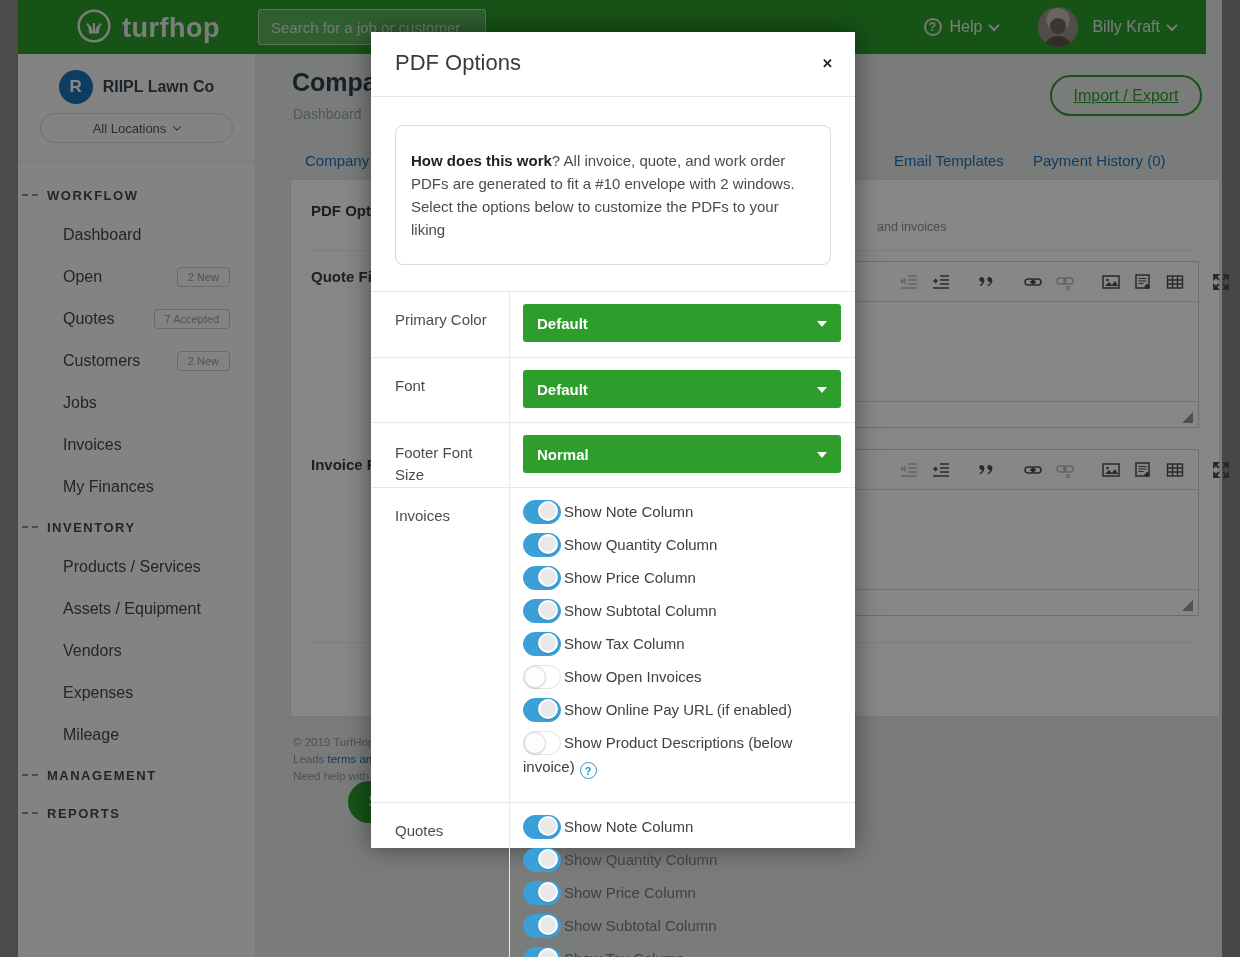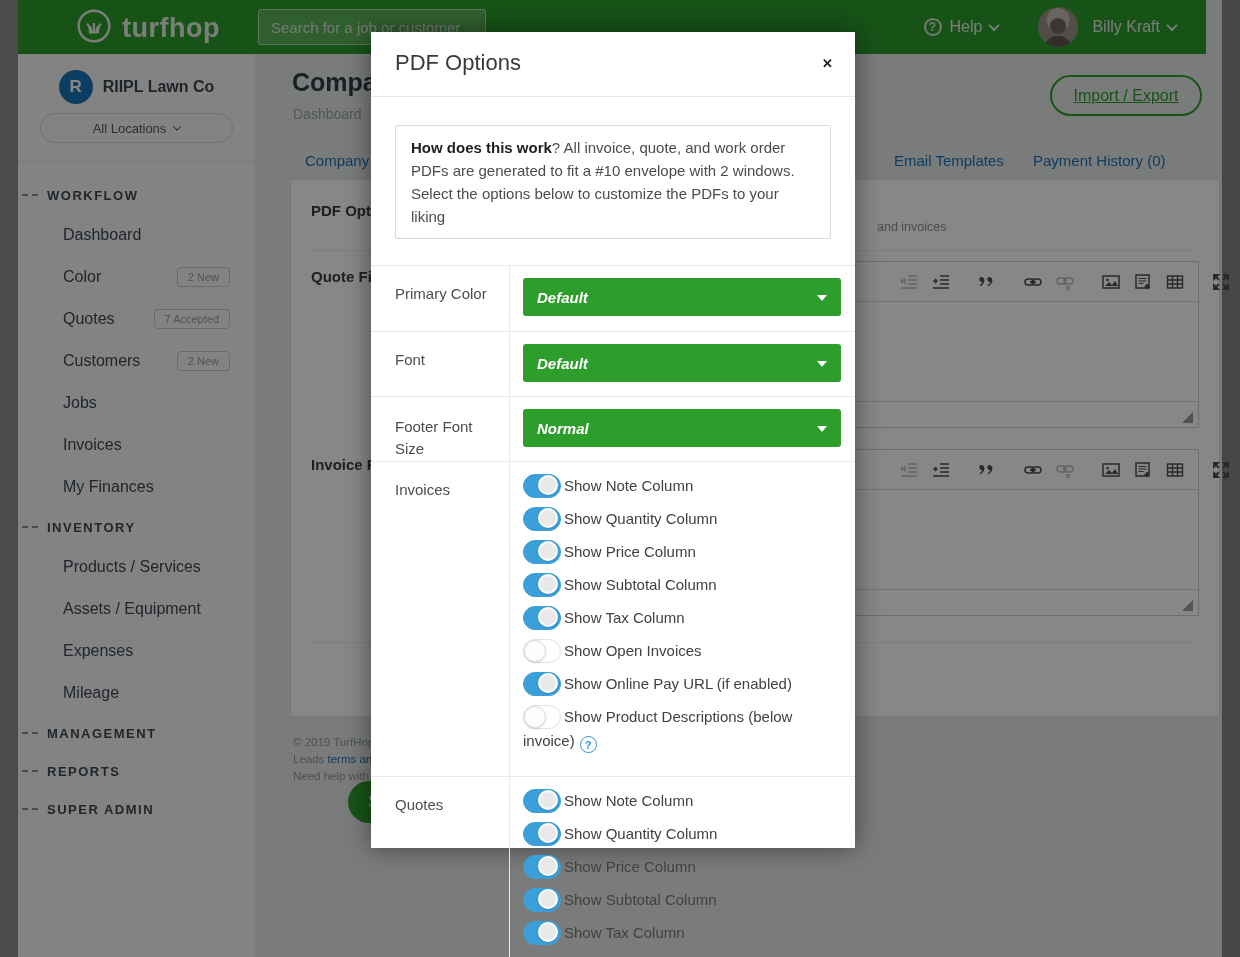--- a/index.html
+++ b/index.html
@@ -88,31 +88,31 @@
 
   
   .overlay { position:absolute; left:0; top:0; right:0; bottom:0; background:rgba(0,0,0,.47); }
 
   
   .modal { position:absolute; left:371px; top:32px; width:484px; height:816px; background:#fff;
            box-shadow:0 0 24px rgba(0,0,0,.45); }
   .m-head { height:65px; border-bottom:1px solid #e8e8e8; position:relative; }
   .m-title { position:absolute; left:24px; top:18px; font-size:22px; color:#3a3a3a; }
   .m-close { position:absolute; right:22px; top:24px; font-size:13px; font-weight:700; color:#222; cursor:pointer; }
-  .m-info { margin:28px 24px 0 24px; border:1px solid #dadada; border-radius:2px; padding:10px 15px;
+  .m-info { margin:28px 24px 0 24px; border:1px solid #dadada; border-radius:8px; padding:23px 15px;
             font-size:15px; line-height:23px; color:#4c4c4c; }
   .m-info b { color:#1f1f1f; }
   .m-grid { margin-top:26px; border-top:1px solid #e9e9e9; border-bottom:1px solid #e9e9e9; }
   .mrow { display:grid; grid-template-columns:139px 1fr; }
   .mrow + .mrow { border-top:1px solid #e9e9e9; }
   .mlabel { border-right:1px solid #e9e9e9; padding:19px 10px 0 24px; font-size:15px; color:#4c4c4c; }
   .mctl { padding:12px 16px 14px 13px; }
   .mrow.sel { height:65px; }
   .dropdown { width:318px; height:38px; background:#2d9e2c; border-radius:3px; position:relative;
-              display:flex; align-items:center; padding-left:14px; cursor:pointer;font-style:italic; }
+              display:flex; align-items:center; padding-left:14px; cursor:pointer; }
   .dd-val { color:#fff; font-size:15px; font-weight:600; }
   .dd-caret { position:absolute; right:14px; top:17px; width:0; height:0;
               border-left:5px solid transparent; border-right:5px solid transparent; border-top:6px solid #fff; }
   .trow { margin-bottom:9px; line-height:24px; font-size:15px; color:#414141; }
   .toggle { display:inline-block; width:38px; height:24px; border-radius:12px; background:#fff;
             border:1px solid #e2e2e2; position:relative; vertical-align:top; cursor:pointer; }
   .toggle .knob { position:absolute; left:0; top:0; width:22px; height:22px; border-radius:50%;
                   background:#fdfdfd; border:1px solid #dcdcdc; box-shadow:0 1px 2px rgba(0,0,0,.12); }
   .toggle.on { background:#3b9fd8; border-color:#3b9fd8; }
   .toggle.on .knob { left:14px; background:#e9e9e9; border:2px solid #fff; width:20px; height:20px; }
@@ -173,21 +173,21 @@
 
       <div class="nav">
         <div class="nav-title">
           <span class="dashes"></span>
           <span>WORKFLOW</span>
         </div>
         <div class="nav-item">
           <span class="lbl">Dashboard</span>
           </div>
         <div class="nav-item">
-          <span class="lbl">Color</span>
+          <span class="lbl">Open</span>
           <span class="badge">2 New</span>
           </div>
         <div class="nav-item">
           <span class="lbl">Quotes</span>
           <span class="badge">7 Accepted</span>
           </div>
         <div class="nav-item">
           <span class="lbl">Customers</span>
           <span class="badge">2 New</span>
           </div>
@@ -205,37 +205,36 @@
           <span class="dashes"></span>
           <span>INVENTORY</span>
         </div>
         <div class="nav-item">
           <span class="lbl">Products / Services</span>
           </div>
         <div class="nav-item">
           <span class="lbl">Assets / Equipment</span>
           </div>
         <div class="nav-item">
+          <span class="lbl">Vendors</span>
+          </div>
+        <div class="nav-item">
           <span class="lbl">Expenses</span>
           </div>
         <div class="nav-item">
           <span class="lbl">Mileage</span>
           </div>
 
         <div class="nav-title">
           <span class="dashes"></span>
           <span>MANAGEMENT</span>
         </div>
         <div class="nav-title">
           <span class="dashes"></span>
           <span>REPORTS</span>
-        </div>
-        <div class="nav-title">
-          <span class="dashes"></span>
-          <span>SUPER ADMIN</span>
         </div>
       </div>
     </div>
 
     <div class="main">
       <div class="page-title">Company S</div>
       <div class="breadcrumb">
         <span>Dashboard</span>
         <span>→</span>
         <span>C</span>

